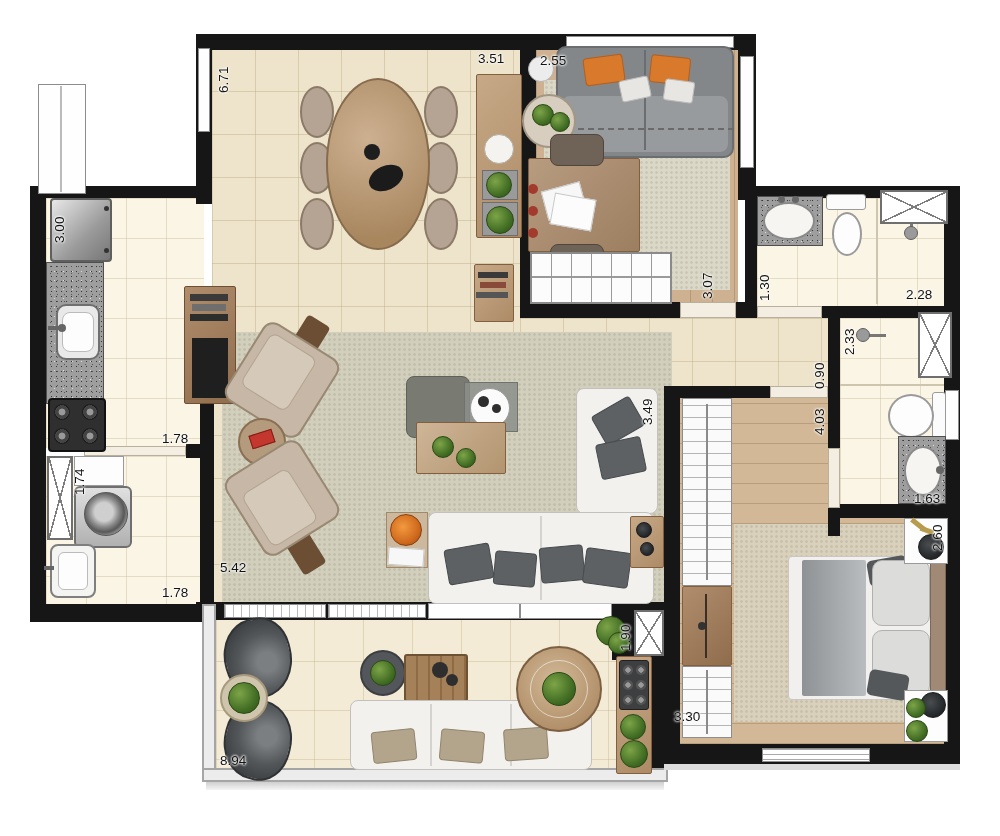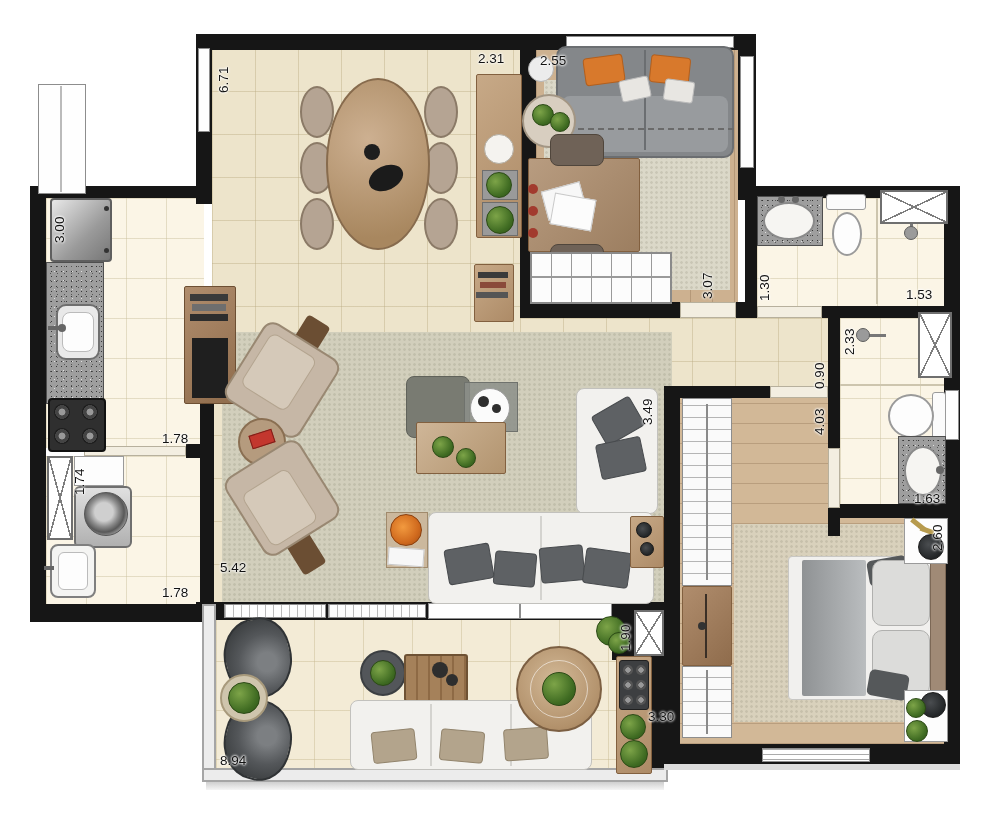--- a/index.html
+++ b/index.html
@@ -311,53 +311,53 @@
   <div class="abs" style="left:636px;top:695px;width:10px;height:10px;border-radius:50%;background:radial-gradient(circle,#999 35%,#555 40%)"></div>
   <div class="plant" style="left:620px;top:714px;width:26px;height:26px"></div>
   <div class="plant" style="left:620px;top:740px;width:28px;height:28px"></div>
   <div class="plant" style="left:596px;top:616px;width:30px;height:30px"></div>
   <div class="plant" style="left:608px;top:632px;width:22px;height:22px"></div>
   <div class="xbox" style="left:634px;top:610px;width:30px;height:46px"></div>
 
   <div class="dim v" style="left:216px;top:56px">
       <span>6.71</span>
     </div>
-  <div class="dim" style="left:478px;top:52px">2.31</div>
+  <div class="dim" style="left:478px;top:52px">3.51</div>
   <div class="dim" style="left:540px;top:54px">2.55</div>
   <div class="dim v" style="left:700px;top:262px">
       <span>3.07</span>
     </div>
   <div class="dim v" style="left:52px;top:206px">
       <span>3.00</span>
     </div>
   <div class="dim" style="left:162px;top:432px">1.78</div>
   <div class="dim v" style="left:72px;top:458px">
       <span>1.74</span>
     </div>
   <div class="dim" style="left:162px;top:586px">1.78</div>
   <div class="dim" style="left:220px;top:561px">5.42</div>
   <div class="dim v" style="left:640px;top:388px">
       <span>3.49</span>
     </div>
   <div class="dim v" style="left:757px;top:264px">
       <span>1.30</span>
     </div>
-  <div class="dim" style="left:906px;top:288px">1.53</div>
+  <div class="dim" style="left:906px;top:288px">2.28</div>
   <div class="dim v" style="left:842px;top:318px">
       <span>2.33</span>
     </div>
   <div class="dim v" style="left:812px;top:352px">
       <span>0.90</span>
     </div>
   <div class="dim v" style="left:812px;top:398px">
       <span>4.03</span>
     </div>
   <div class="dim" style="left:914px;top:492px">1.63</div>
   <div class="dim v" style="left:930px;top:514px">
       <span>2.60</span>
     </div>
-  <div class="dim" style="left:648px;top:710px">3.30</div>
+  <div class="dim" style="left:674px;top:710px">3.30</div>
   <div class="dim v" style="left:618px;top:614px">
       <span>1.90</span>
     </div>
   <div class="dim" style="left:220px;top:754px">8.94</div>
 
 </div>
 
 </body></html>

